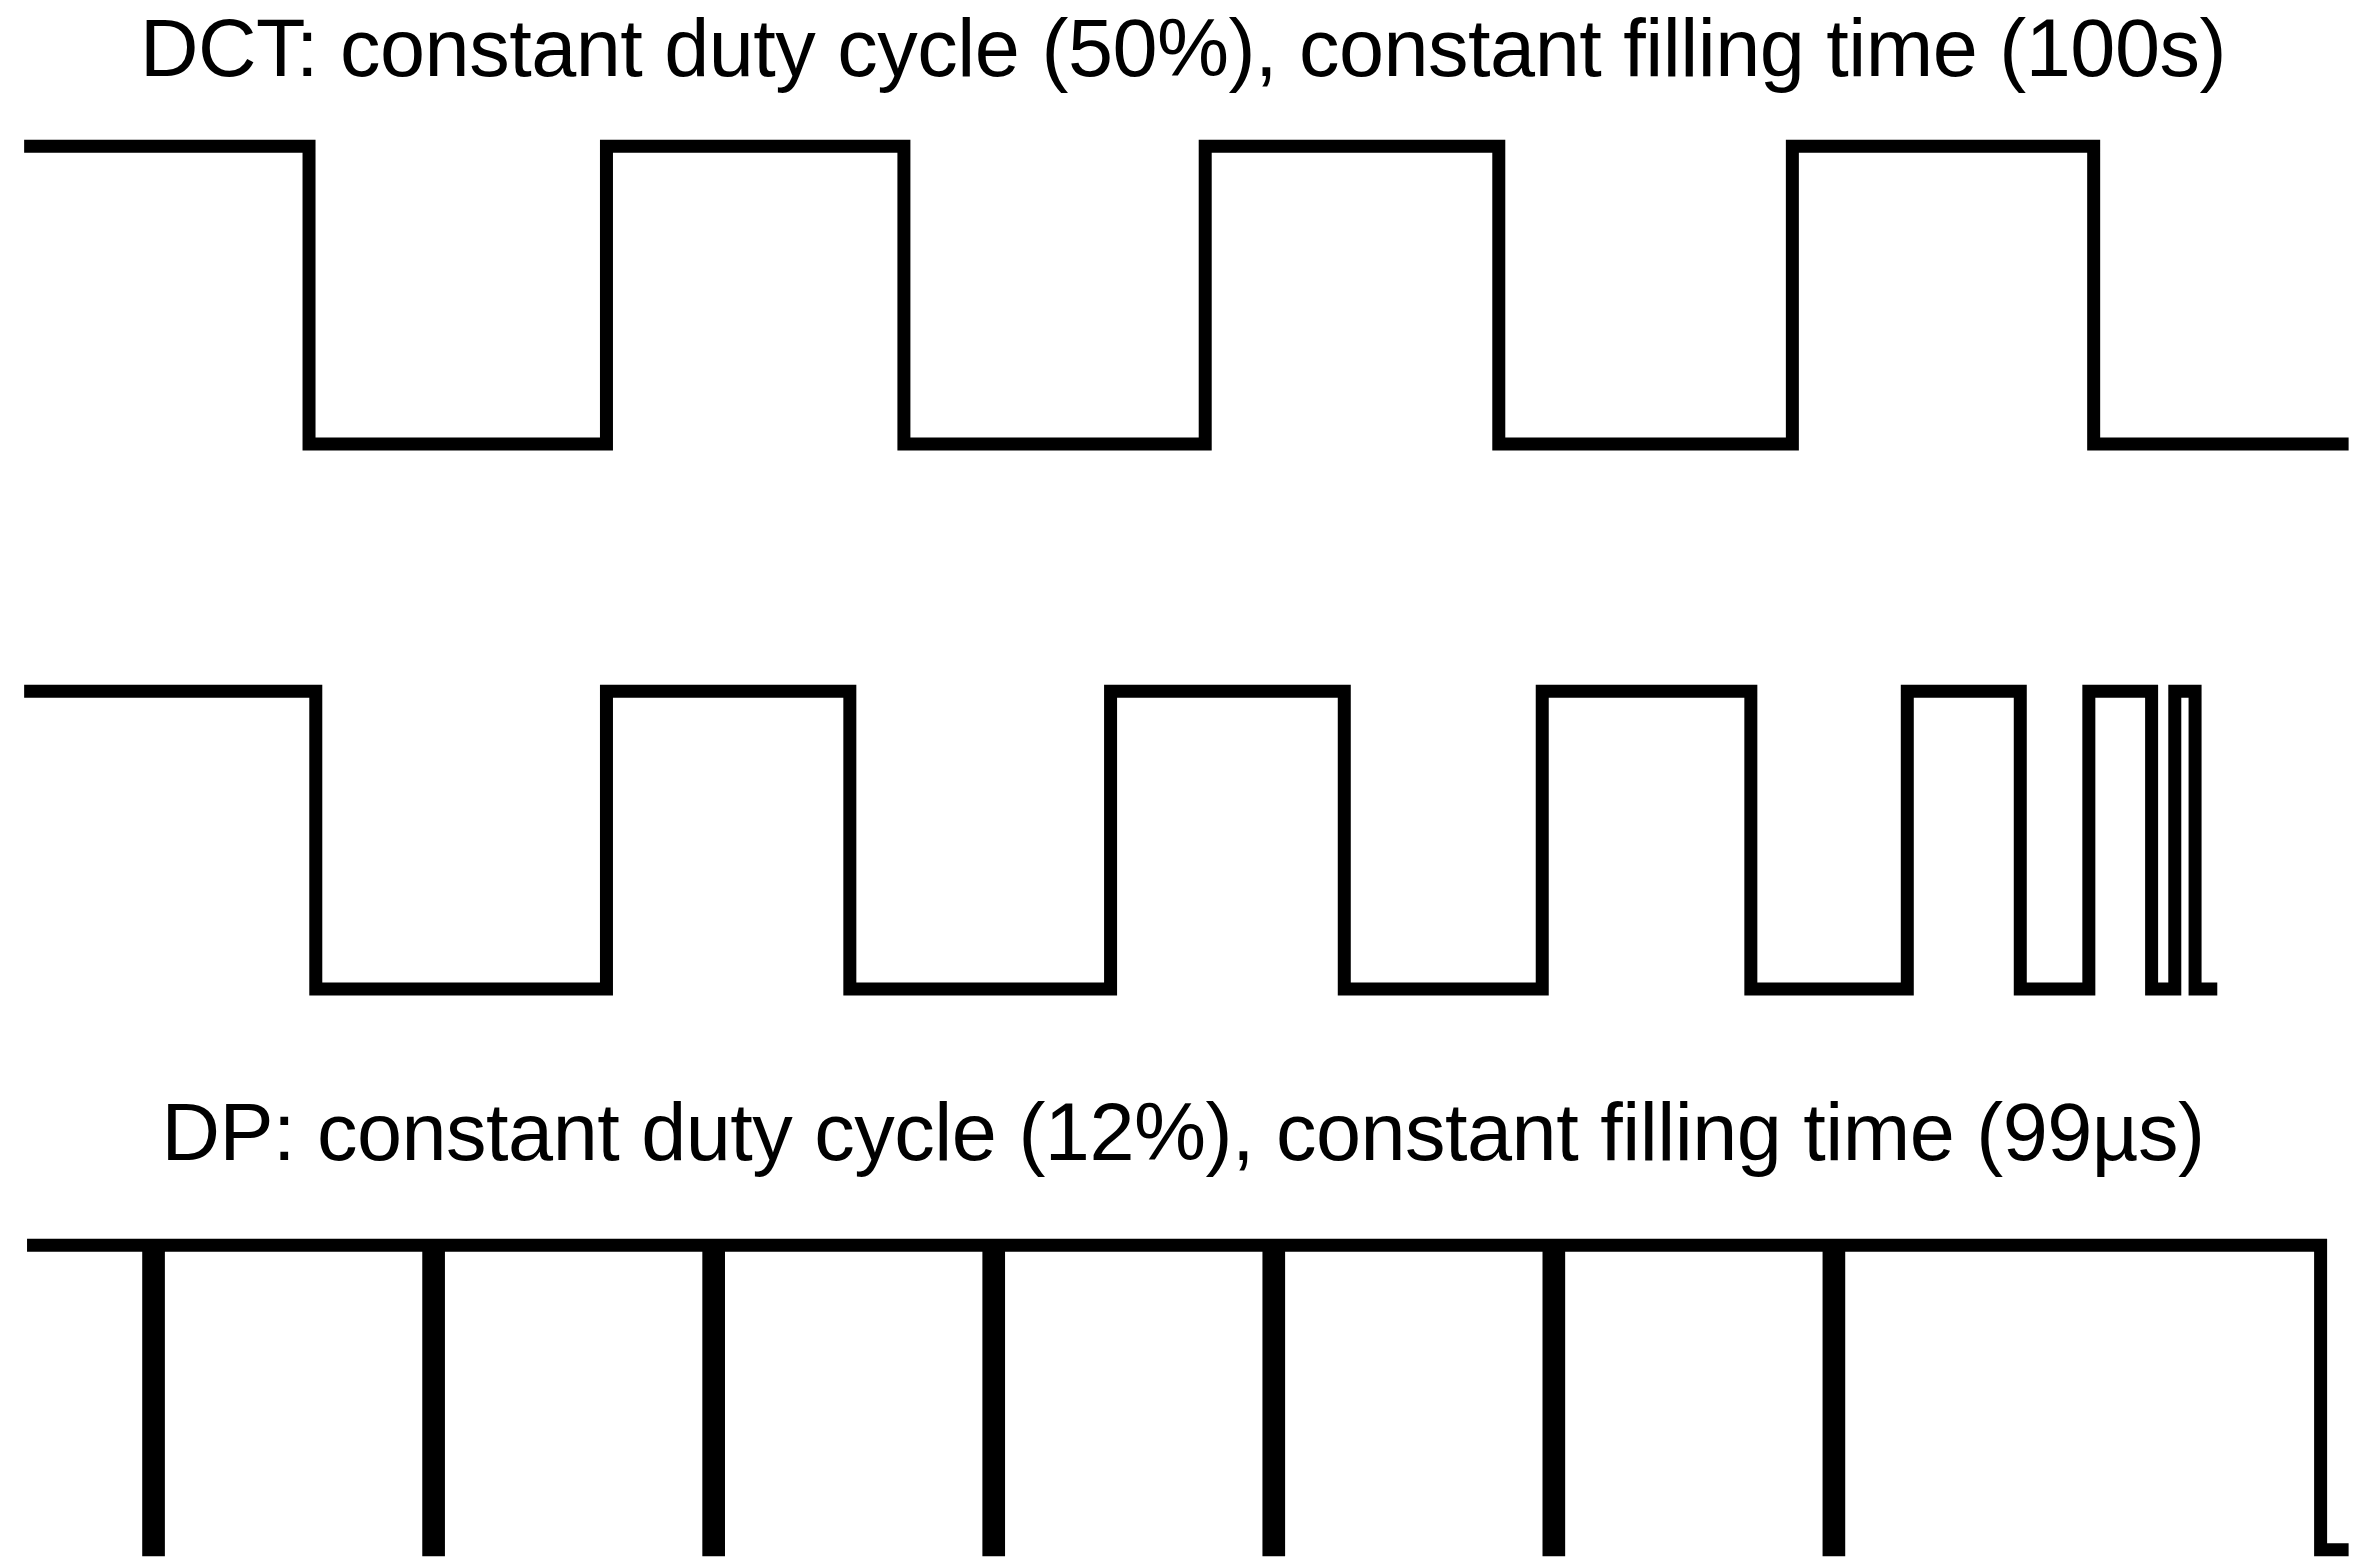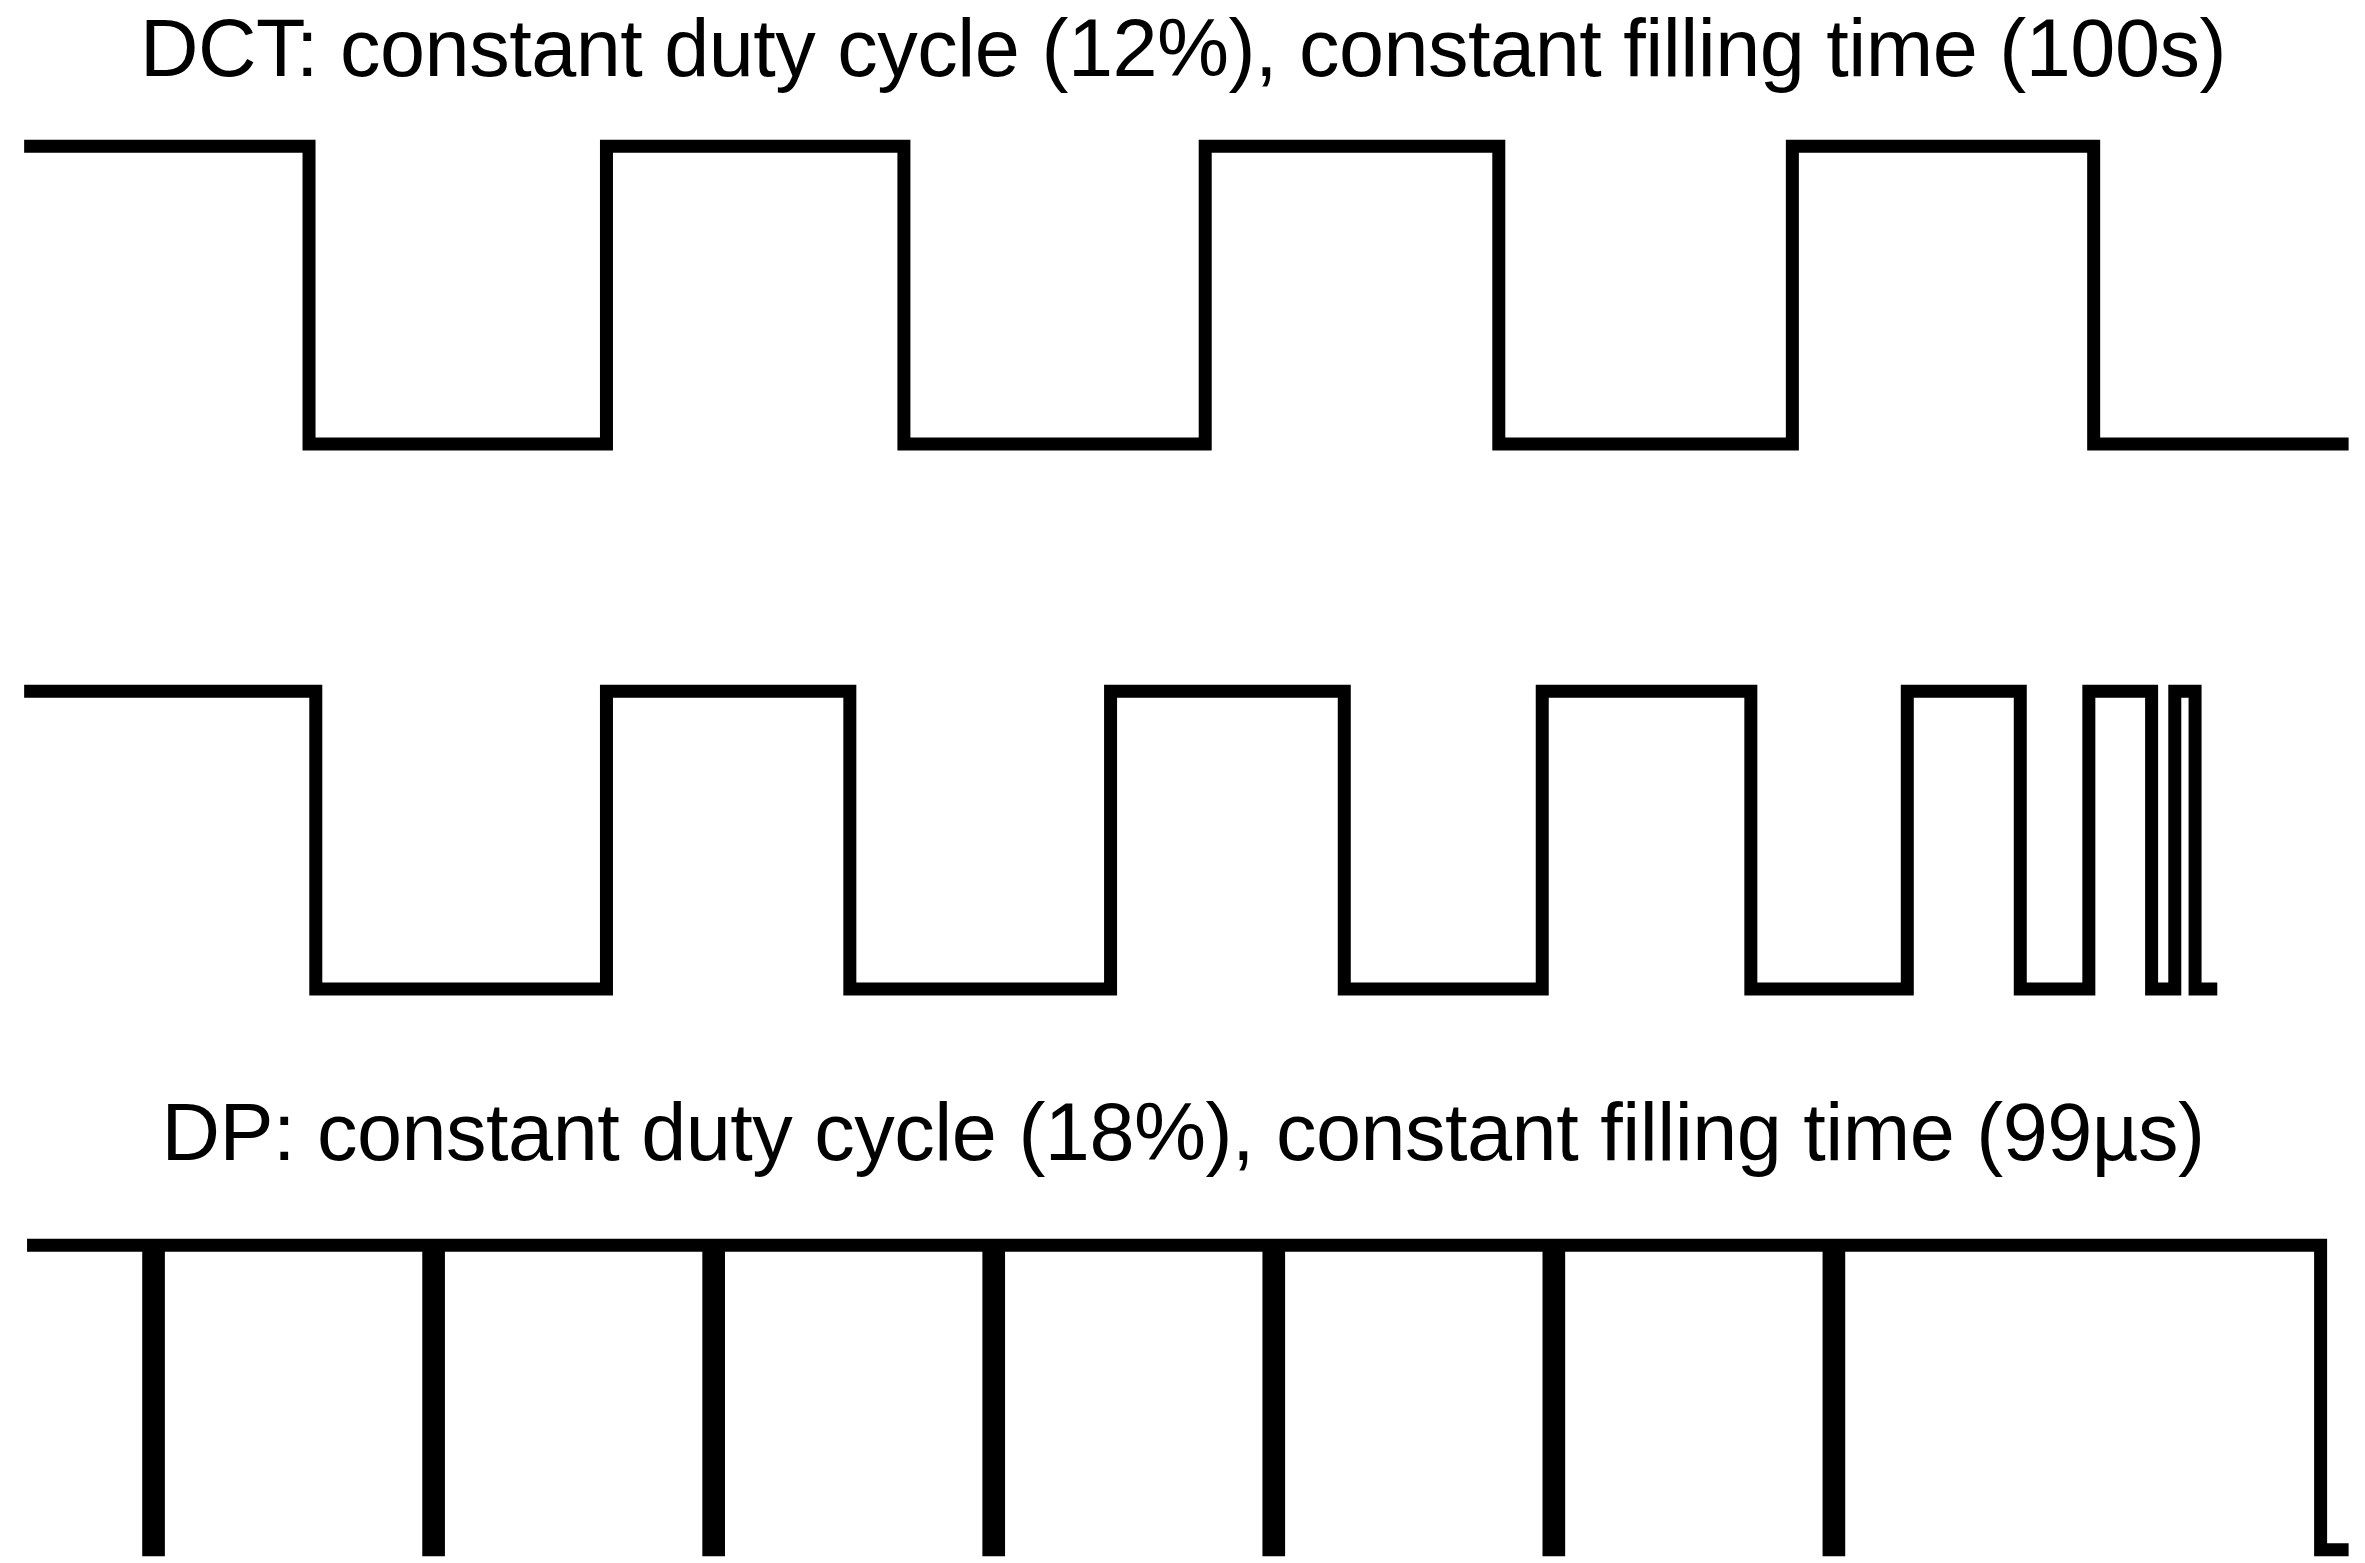--- a/index.html
+++ b/index.html
@@ -63,21 +63,21 @@
   #svg-dct { top: 126px; }
   #svg-gfs { top: 145px; }
   #svg-dp  { top: 153px; }
 </style>
 </head>
 <body>
 
 <div id="figure">
 
   <div class="panel" id="panel-dct">
-    <div class="panel-title" id="title-dct">DCT: constant duty cycle (12%), constant filling time (100s)</div>
+    <div class="panel-title" id="title-dct">DCT: constant duty cycle (50%), constant filling time (100s)</div>
 
     <svg class="wave-svg" id="svg-dct" width="2366" height="348" viewBox="0 0 2450 360" preserveAspectRatio="none">
       <path class="wave-path" d="M 25 21
                L 320 21
                L 320 329
                L 628 329
                L 628 21
                L 936 21
                L 936 329
                L 1248 329
@@ -120,21 +120,21 @@
                L 2228 329
                L 2252 329
                L 2252 21
                L 2273 21
                L 2273 329
                L 2296 329"></path>
     </svg>
   </div>
 
   <div class="panel" id="panel-dp">
-    <div class="panel-title" id="title-dp">DP: constant duty cycle (18%), constant filling time (99µs)</div>
+    <div class="panel-title" id="title-dp">DP: constant duty cycle (12%), constant filling time (99µs)</div>
 
     <svg class="wave-svg" id="svg-dp" width="2366" height="348" viewBox="0 0 2450 360" preserveAspectRatio="none">
       <path class="wave-path" d="M 28 21
                L 154 21  L 154 336  L 164 336  L 164 21
                L 444 21  L 444 336  L 454 336  L 454 21
                L 734 21  L 734 336  L 744 336  L 744 21
                L 1024 21 L 1024 336 L 1034 336 L 1034 21
                L 1314 21 L 1314 336 L 1324 336 L 1324 21
                L 1604 21 L 1604 336 L 1614 336 L 1614 21
                L 1894 21 L 1894 336 L 1904 336 L 1904 21

